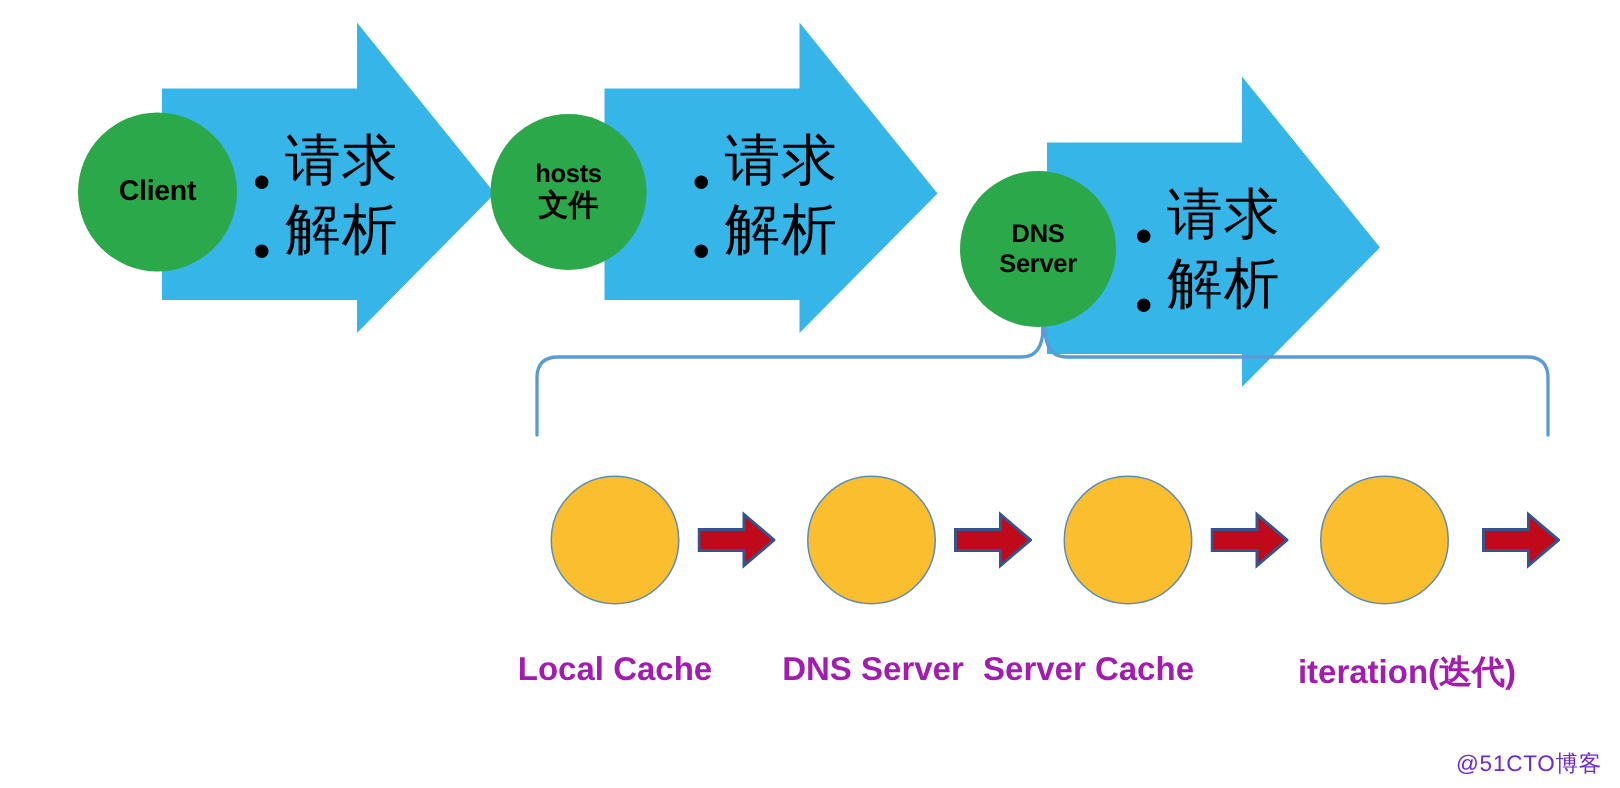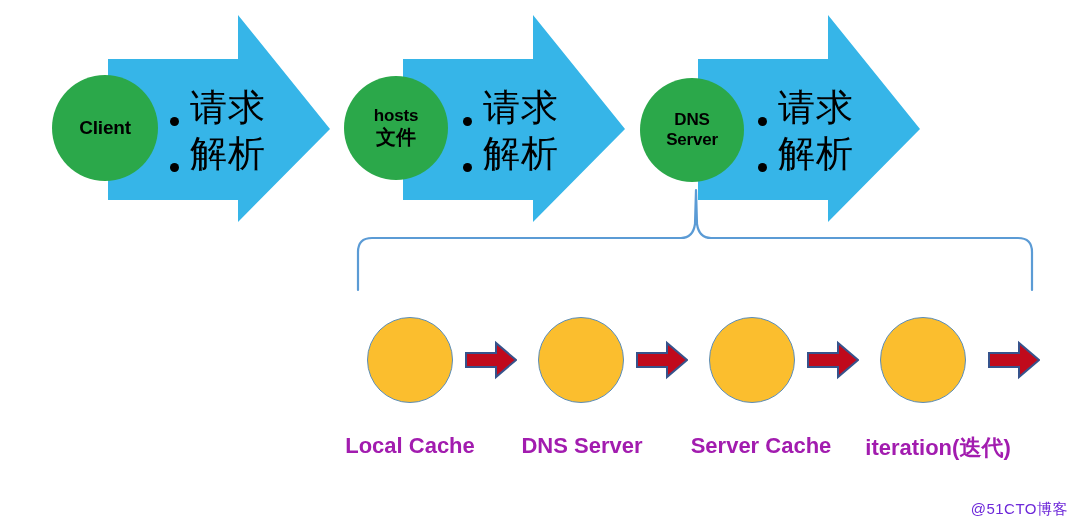--- a/index.html
+++ b/index.html
@@ -149,37 +149,37 @@
         <span class="bullet-dot"></span>
         <span class="bullet-text">解析</span>
       </div>
     </div>
   </div>
 
   <div class="stage-group" style="left:295px;">
     <svg class="arrow-shape" viewBox="0 0 340 235">
       <polygon points="108,59 238,59 238,15 330,129 238,222 238,200 108,200" fill="#36B5E8"></polygon>
     </svg>
-    <div class="stage-circle two-line" style="left:49px; top:76px; width:104px; height:104px;">
+    <div class="stage-circle two-line" style="left:32px; top:76px; width:104px; height:104px;">
       <span class="line-en">hosts</span>
       <span class="line-cn">文件</span>
     </div>
     <div class="bullets" style="left:168px; top:80px;">
       <div class="bullet-row">
         <span class="bullet-dot"></span>
         <span class="bullet-text">请求</span>
       </div>
       <div class="bullet-row">
         <span class="bullet-dot"></span>
         <span class="bullet-text">解析</span>
       </div>
     </div>
   </div>
 
-  <div class="stage-group" style="left:590px;">
+  <div class="stage-group" style="left:590px;margin-top:36px;">
     <svg class="arrow-shape" viewBox="0 0 340 235">
       <polygon points="108,59 238,59 238,15 330,129 238,222 238,200 108,200" fill="#36B5E8"></polygon>
     </svg>
     <div class="stage-circle two-line" style="left:50px; top:78px; width:104px; height:104px;">
       <span class="line-en">DNS</span>
       <span class="line-en">Server</span>
     </div>
     <div class="bullets" style="left:168px; top:80px;">
       <div class="bullet-row">
         <span class="bullet-dot"></span>
@@ -223,21 +223,21 @@
   <svg class="red-arrow" style="left:988px; top:340px;" viewBox="0 0 52 40">
     <polygon points="1,13 31,13 31,3 51,20 31,37 31,27 1,27" fill="#C00A1C" stroke="#36538C" stroke-width="2"></polygon>
   </svg>
 
   <div class="node-label" style="left:330px; width:160px;">
     <span>Local Cache</span>
   </div>
   <div class="node-label" style="left:502px; width:160px;">
     <span>DNS Server</span>
   </div>
-  <div class="node-label" style="left:681px; width:160px;">
+  <div class="node-label" style="left:636px; width:160px;text-align:right;">
     <span>Server Cache</span>
   </div>
   <div class="node-label" style="left:843px; width:190px;">
     <span>iteration(</span><span class="cn">迭代</span><span>)</span>
   </div>
 
   <div class="watermark">@51CTO博客</div>
 
 </div>
 

